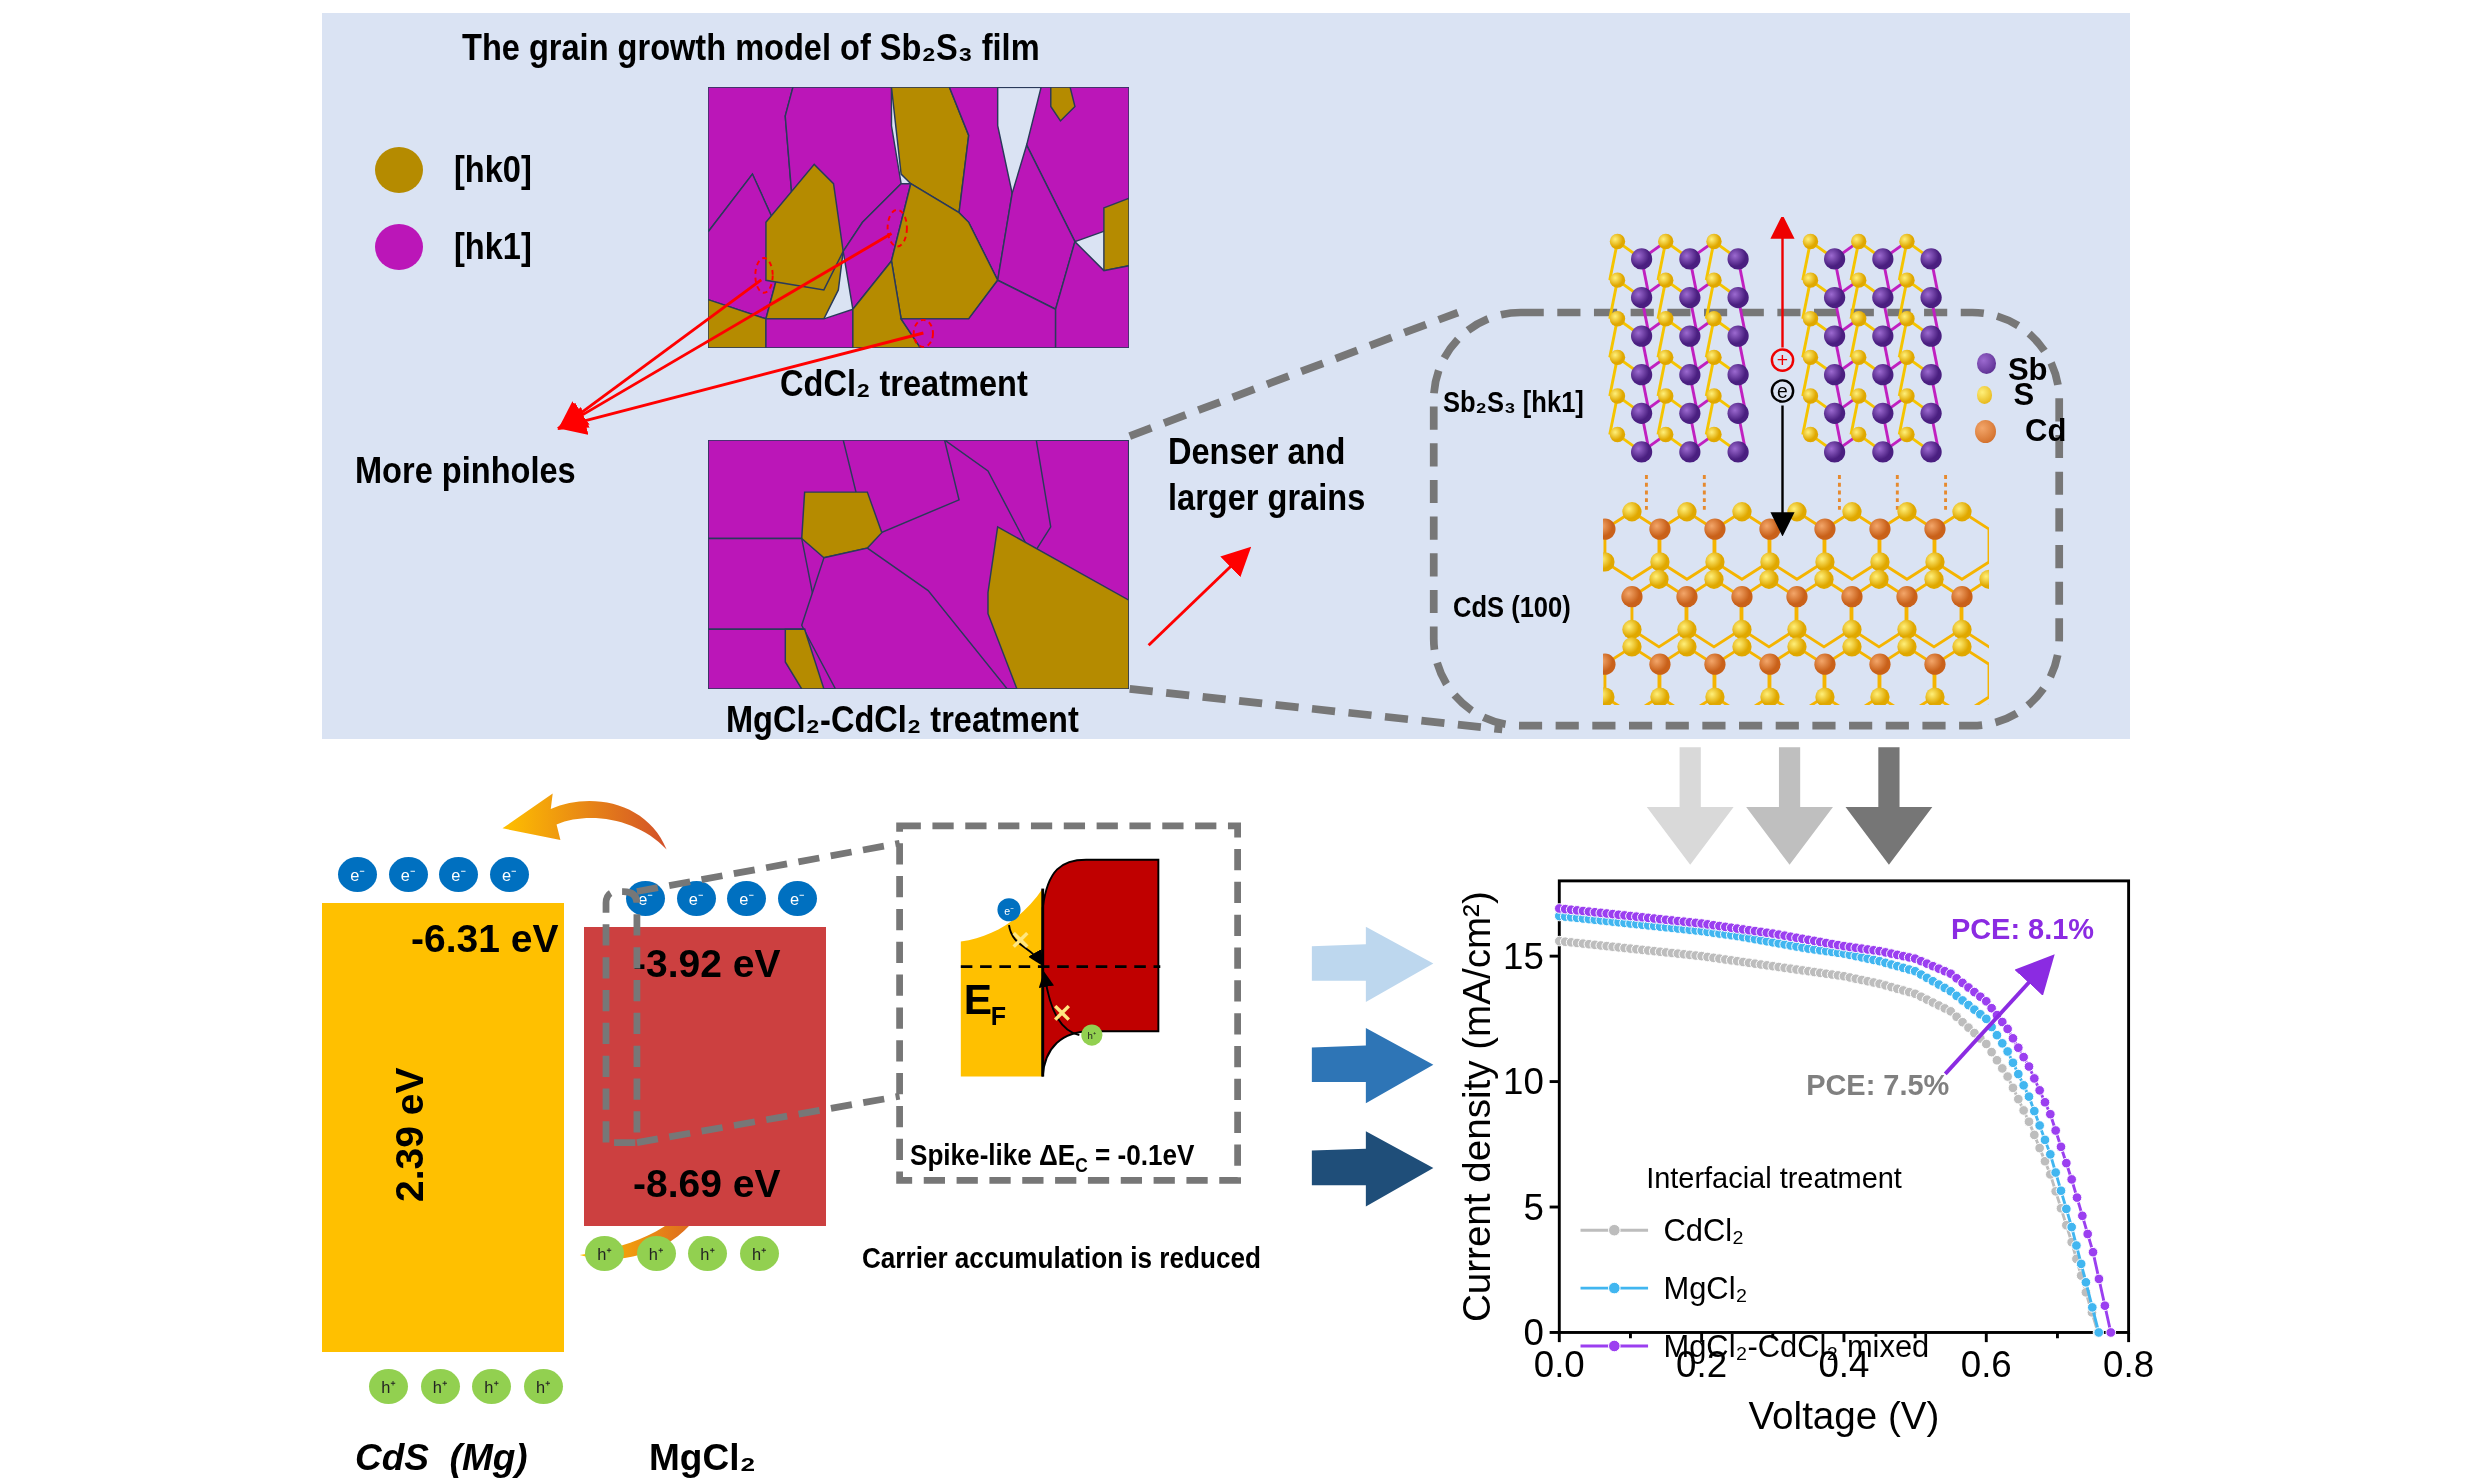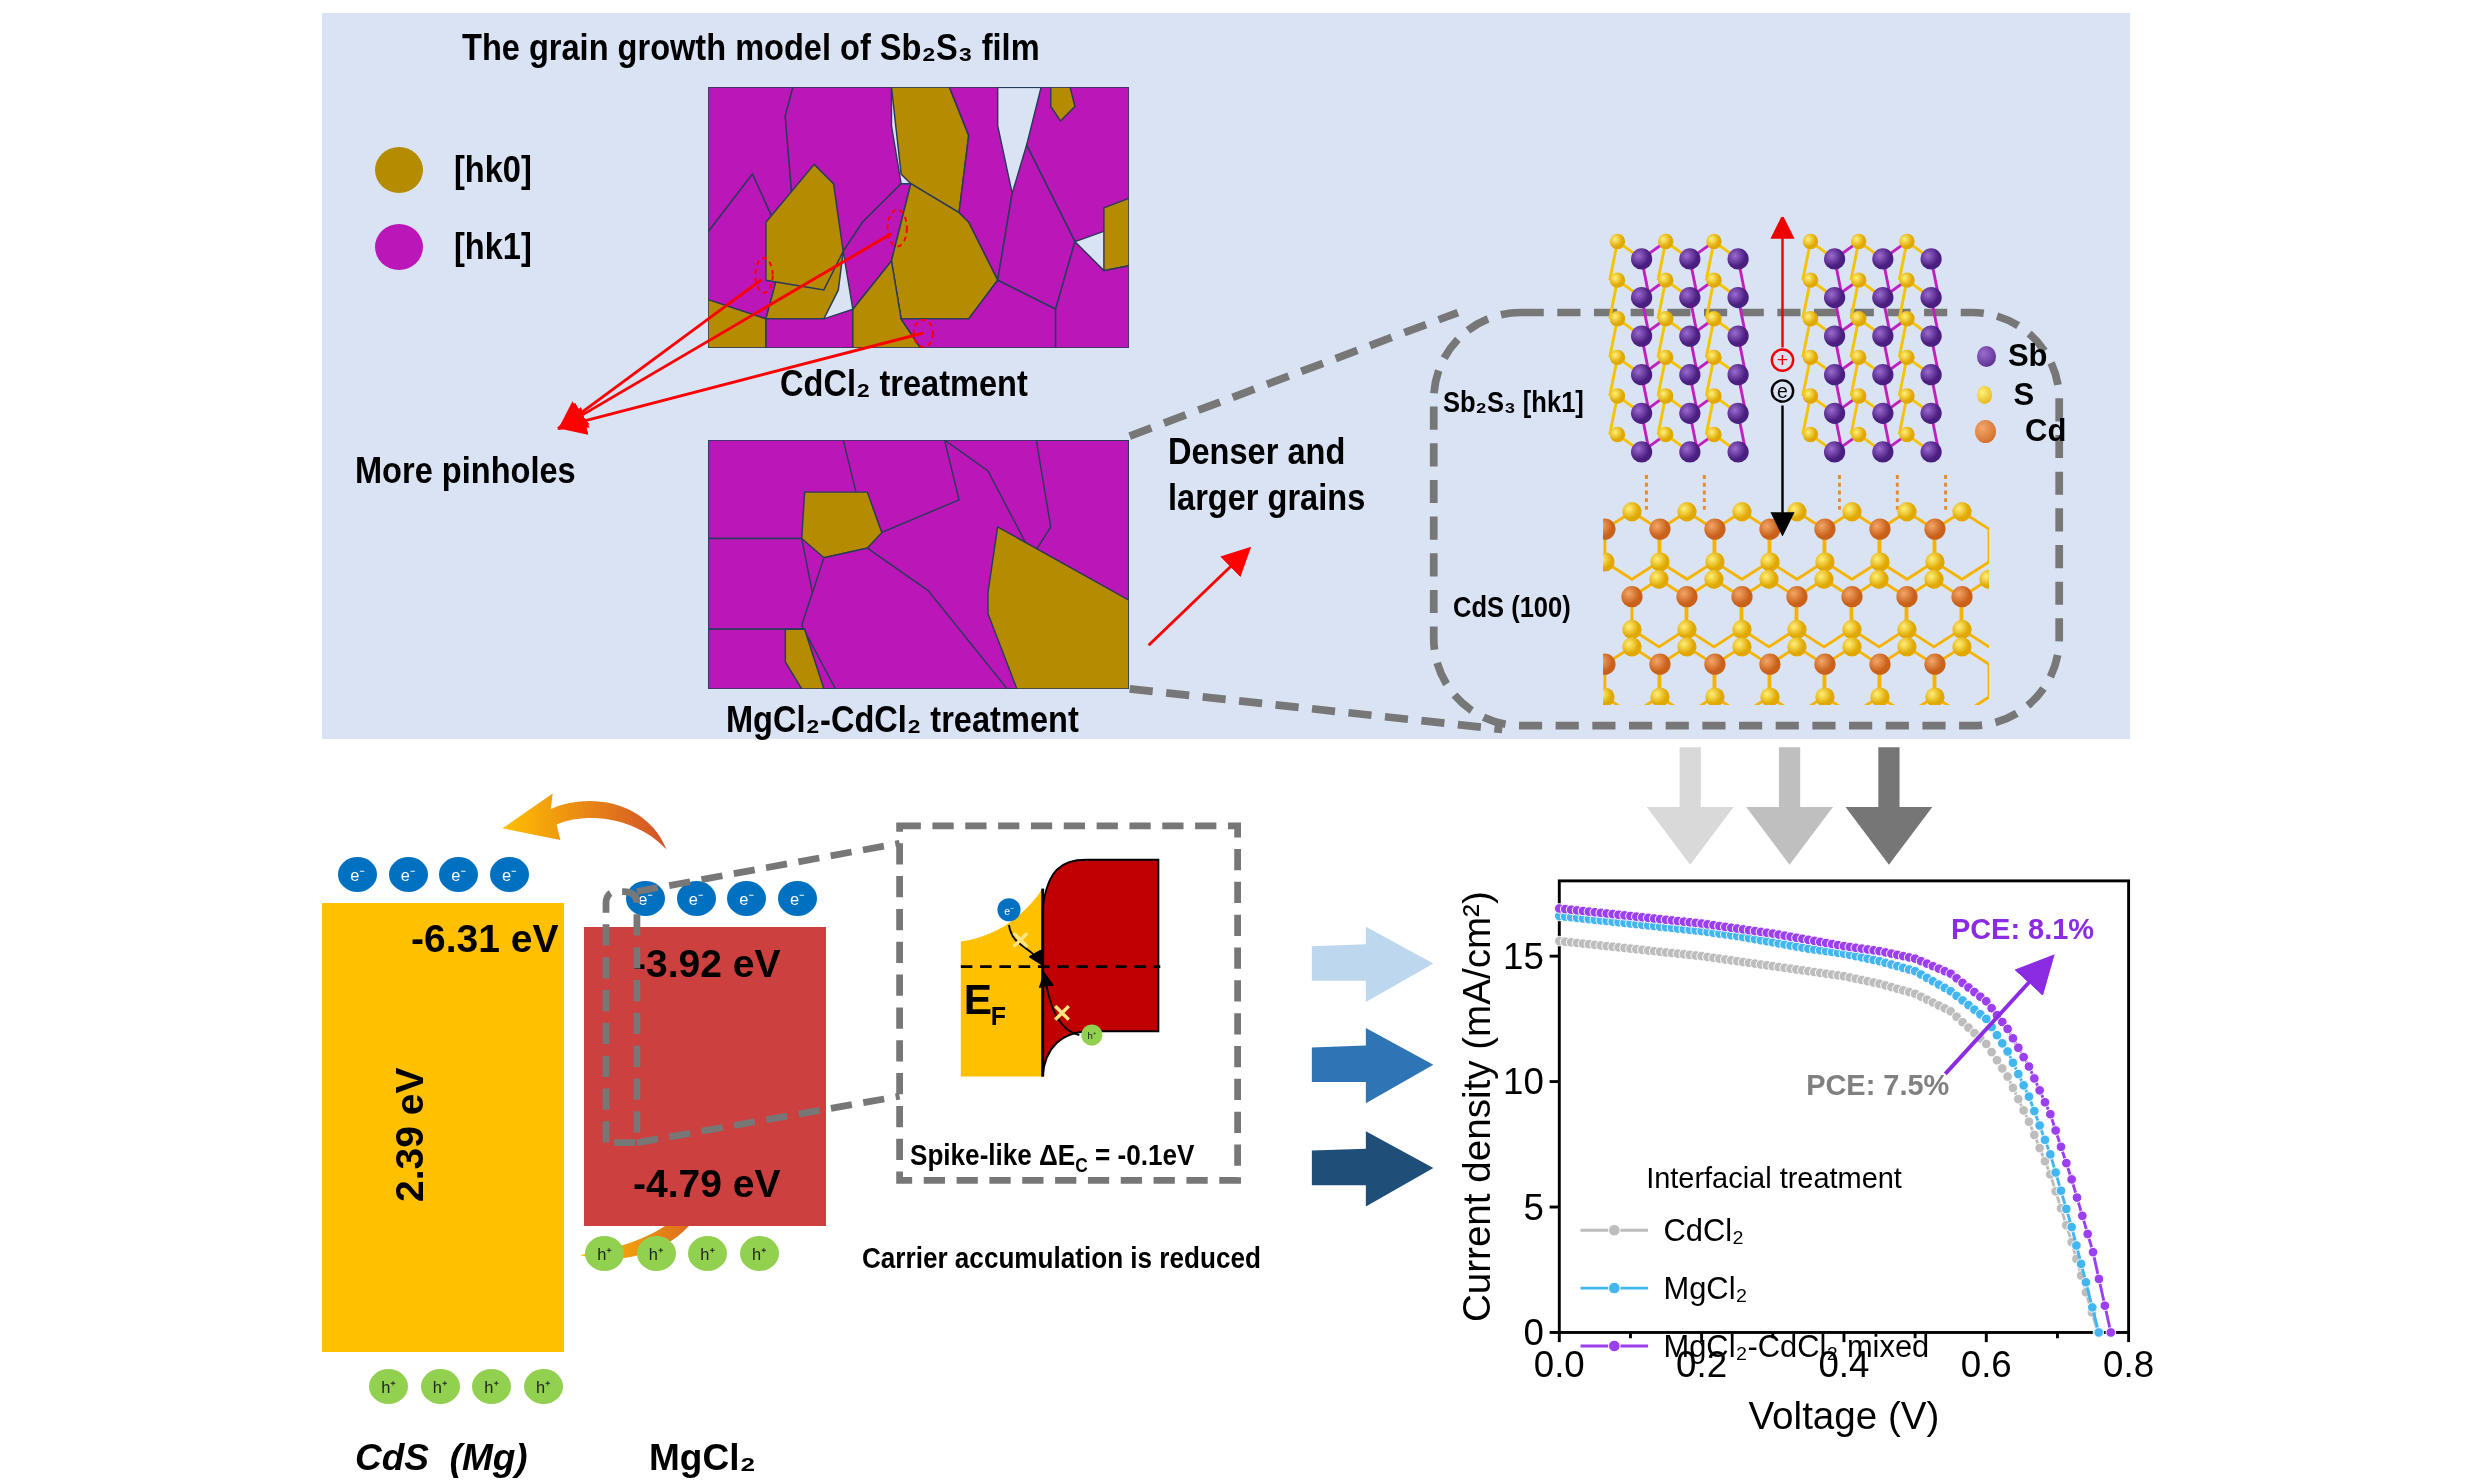--- a/index.html
+++ b/index.html
@@ -442,21 +442,21 @@
   <line x1="20" y1="135" x2="20" y2="10" stroke="#e00" stroke-width="2.5" marker-end="url(#redtip)"></line>
   <circle cx="20" cy="148" r="11" fill="none" stroke="#e00" stroke-width="2.5"></circle>
   <text x="20" y="155" font-size="20" text-anchor="middle" fill="#e00">+</text>
   <circle cx="20" cy="180" r="11" fill="none" stroke="#000" stroke-width="2.5"></circle>
   <text x="20" y="187" font-size="20" text-anchor="middle" fill="#000">e</text>
   <line x1="20" y1="195" x2="20" y2="318" stroke="#000" stroke-width="2.5" marker-end="url(#blktip)"></line>
 </svg>
 
 <div class="abs" style="left:1977px;top:338px;display:flex;align-items:center;gap:11.6px;">
   <span style="width:19.3px;height:21px;border-radius:50%;background:radial-gradient(circle at 35% 35%,#9c6ad0,#4a1f80);display:inline-block;"></span>
-  <span class="caption" style="font-size:31px;">Sb</span>
+  <span class="caption" style="font-size:31px;margin-top:14px;">Sb</span>
 </div>
 <div class="abs" style="left:1977px;top:377px;display:flex;align-items:center;gap:21px;">
   <span style="width:15.4px;height:17.4px;border-radius:50%;background:radial-gradient(circle at 35% 35%,#fff07a,#e0a800);display:inline-block;"></span>
   <span class="caption" style="font-size:31px;">S</span>
 </div>
 <div class="abs" style="left:1975px;top:413px;display:flex;align-items:center;gap:29px;">
   <span style="width:21px;height:23px;border-radius:50%;background:radial-gradient(circle at 35% 35%,#f3a66a,#c9611a);display:inline-block;"></span>
   <span class="caption" style="font-size:31px;">Cd</span>
 </div>
 
@@ -480,21 +480,21 @@
   <path d="M190,70 C170,20 110,10 70,28 L72,12 L20,48 L80,60 L76,44 C110,30 160,38 190,70 z" fill="url(#g1)"></path>
   <path d="M100,490 C150,505 220,480 235,420 L252,428 L245,372 L205,410 L222,414 C210,460 160,480 100,490 z" fill="url(#g2)"></path>
 </svg>
 
 <div class="abs" style="left:322px;top:903px;width:242px;height:449px;background:#ffc000;"></div>
 <div class="abs evlbl" style="left:411px;top:917px;">-6.31 eV</div>
 <div class="abs evlbl" style="left:338px;top:1091px;transform:rotate(-90deg);transform-origin:left top;top:1202px;left:388px;">2.39 eV</div>
 
 <div class="abs" style="left:584px;top:927px;width:242px;height:299px;background:#cc4040;"></div>
 <div class="abs evlbl" style="left:633px;top:942px;">-3.92 eV</div>
-<div class="abs evlbl" style="left:633px;top:1162px;">-4.79 eV</div>
+<div class="abs evlbl" style="left:633px;top:1162px;">-8.69 eV</div>
 
 <div class="abs" style="left:338px;top:857px;display:flex;gap:11.6px;">
   <div class="ebadge">e⁻</div>
   <div class="ebadge">e⁻</div>
   <div class="ebadge">e⁻</div>
   <div class="ebadge">e⁻</div>
 </div>
 <div class="abs" style="left:626px;top:881px;display:flex;gap:11.6px;">
   <div class="ebadge">e⁻</div>
   <div class="ebadge">e⁻</div>

